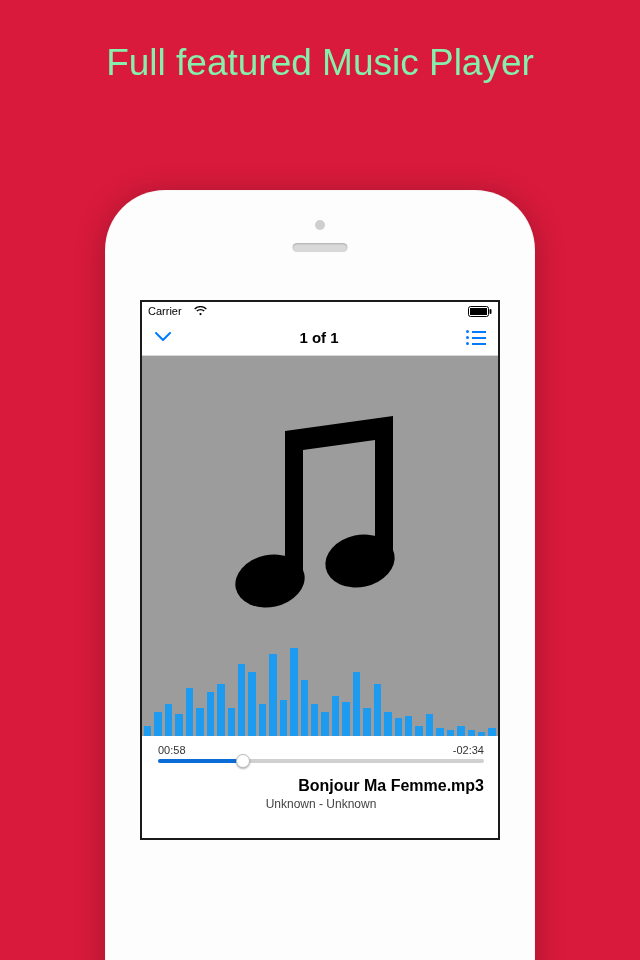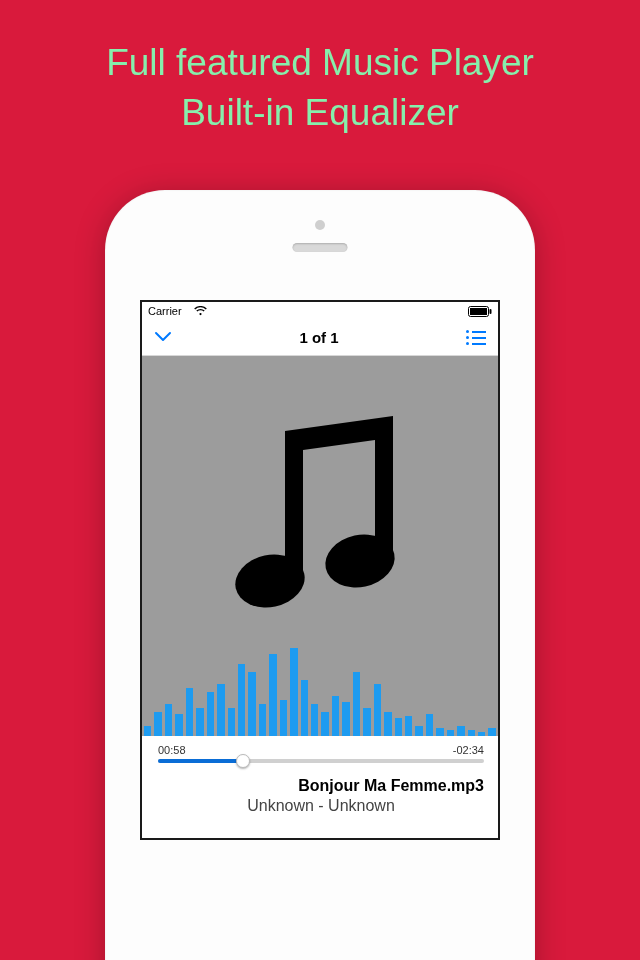--- a/index.html
+++ b/index.html
@@ -89,29 +89,28 @@
   
   .meta { padding:8px 14px 0 16px; }
   .times { display:flex; justify-content:space-between; font-size:11px; color:#333; margin-bottom:3px;}
   .track {
     position:relative; height:4px;
     background:#d0d0d0; border-radius:2px;
   }
   .track .fill { position:absolute; left:0; top:0; bottom:0; background:#0a6dd6; border-radius:2px; }
   .track .thumb { position:absolute; top:50%; transform:translate(-50%,-50%); width:14px; height:14px; background:#fff; border:1px solid #bbb; border-radius:50%; box-shadow:0 1px 2px rgba(0,0,0,.3);}
   .title { text-align:right; font-weight:700; font-size:16px; margin-top:14px; }
-  .sub   { text-align:center; font-size:16px; color:#444; margin-top:2px; }
+  .sub   { text-align:center; font-size:12px; color:#444; margin-top:2px; }
 
 </style>
 </head>
 <body>
 
 <div class="headline">
   <span>Full featured Music Player</span><br>
-  <span>Built-in Equalizer</span>
 </div>
 
 <div class="phone">
   <div class="camera"></div>
   <div class="speaker"></div>
 
   <div class="screen">
 
     <div class="status">
       <div class="left">

